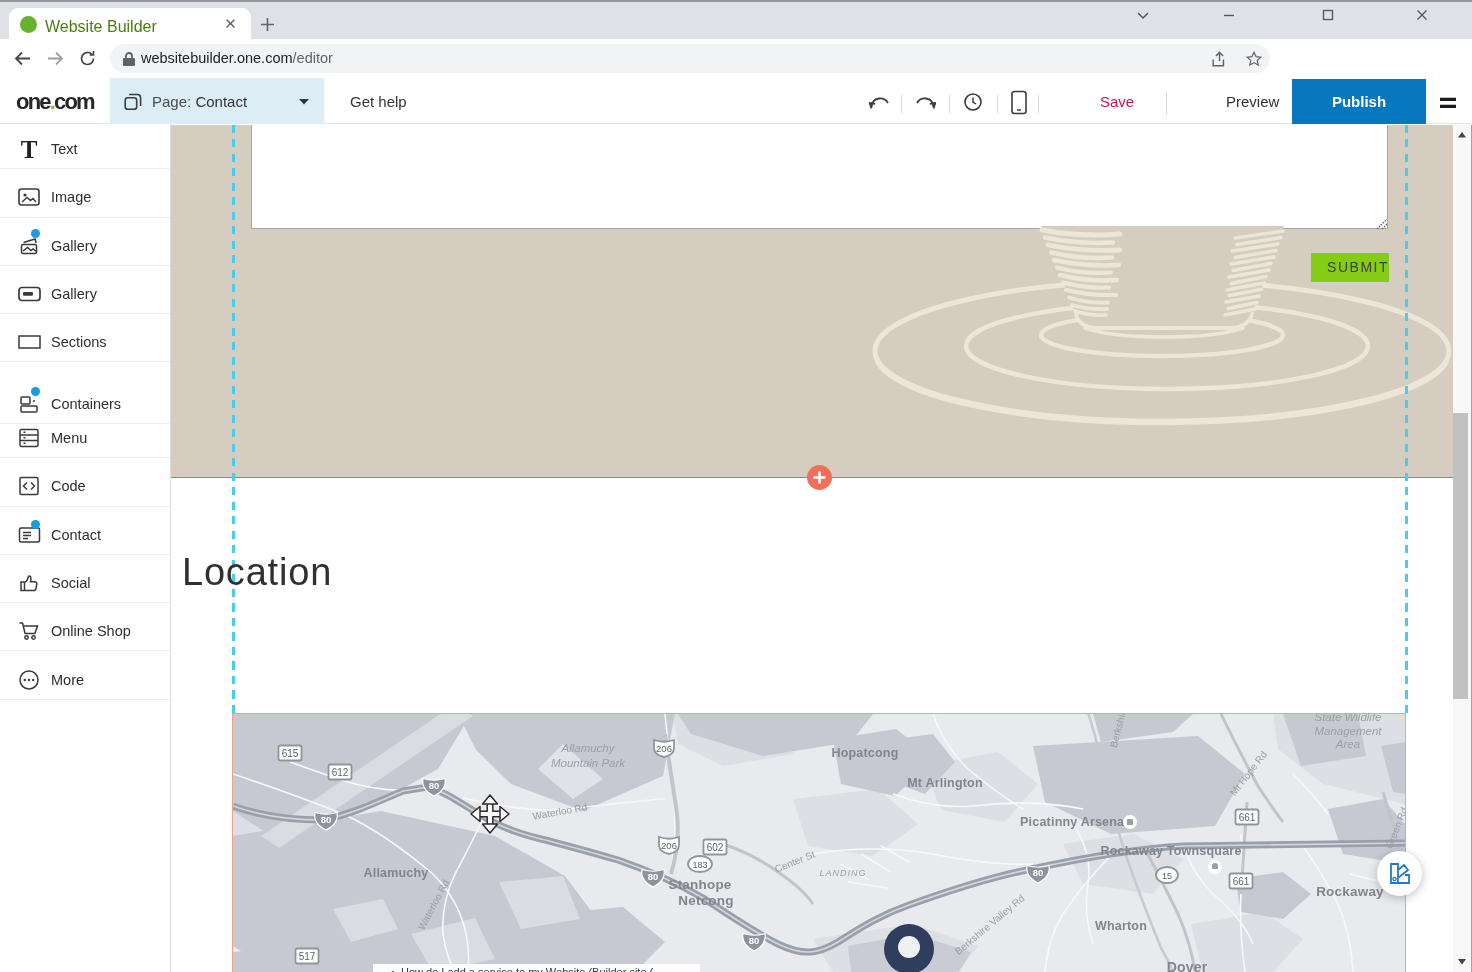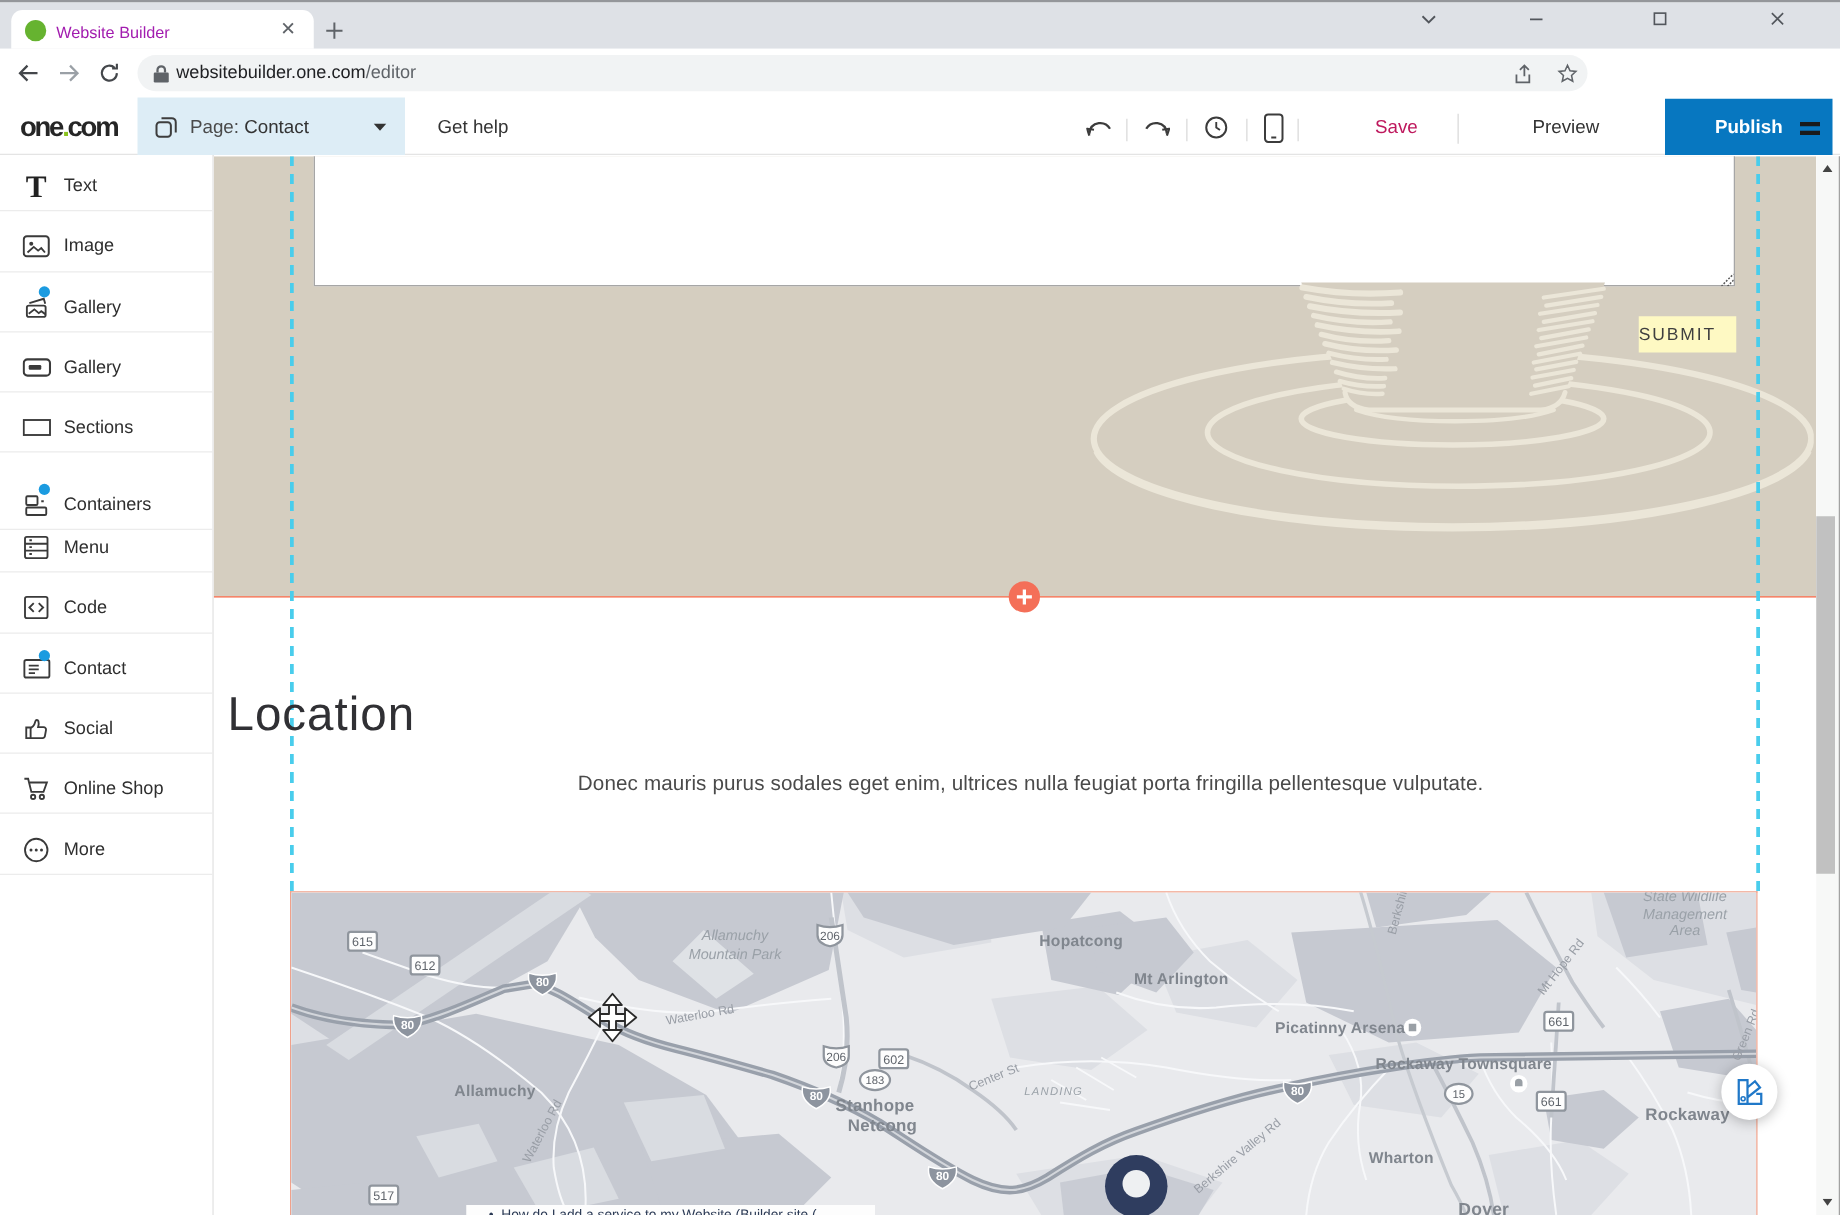--- a/index.html
+++ b/index.html
@@ -5,55 +5,55 @@
   * { margin:0; padding:0; box-sizing:border-box; }
   html,body { width:1472px; height:972px; overflow:hidden; font-family:"Liberation Sans", sans-serif; }
   body { position:relative; background:#fff; }
   .abs { position:absolute; }
 
   
   #topstrip { left:0; top:0; width:1472px; height:2px; background:#94969a; }
   #tabbar { left:0; top:2px; width:1472px; height:37px; background:#dee1e6; }
   #tab { left:9px; top:8px; width:242px; height:31px; background:#fff; border-radius:9px 9px 0 0; }
   #favicon { left:20px; top:16px; width:17px; height:17px; border-radius:50%; background:#66b330; }
-  #tabtitle { left:45px; top:18px; font-size:13px; color:#a21caf; }
+  #tabtitle { left:45px; top:18px; font-size:16px; color:#4d7c0f; }
   #tabclose { left:222px; top:15px; width:17px; height:17px; color:#5f6368; font-size:15px; line-height:17px; text-align:center; }
   #newtab { left:259px; top:16px; width:17px; height:17px; color:#5f6368; }
   .winbtn { top:8px; color:#52565c; }
   
   #addrrow { left:0; top:39px; width:1472px; height:39px; background:#fff; }
   #urlpill { left:110px; top:44px; width:1160px; height:29px; border-radius:15px; background:#f1f3f4; }
   #urltext { left:141px; top:50px; font-size:14.5px; color:#202124; }
   #urltext .dim { color:#5f6368; }
 
   
   #toolbar { left:0; top:78px; width:1472px; height:46px; background:#fff; border-bottom:1px solid #e4e4e4; }
   #logo { left:16px; top:89px; font-size:22px; font-weight:bold; color:#262626; letter-spacing:-1.8px; }
   #logo .dot { color:#8bc31f; }
   #pagebox { left:110px; top:78px; width:214px; height:46px; background:#ddedf6; }
   #pagebox-label { left:152px; top:93px; font-size:15px; color:#4a4a4a; }
   #pagebox-label b { color:#333; font-weight:normal; }
   #gethelp { left:350px; top:93px; font-size:15px; color:#333; }
   .tsep { top:95px; width:1px; height:18px; background:#d9d9d9; }
   #save { left:1086px; top:93px; font-size:15px; color:#be185d;margin-left:14px; }
   #preview { left:1226px; top:93px; font-size:15px; color:#333; }
-  #publish { left:1292px; top:79px; width:134px; height:45px; background:#0777c0; color:#fff; font-size:15px; font-weight:bold; text-align:center; line-height:45px;margin-left:40px; }
+  #publish { left:1292px; top:79px; width:134px; height:45px; background:#0777c0; color:#fff; font-size:15px; font-weight:bold; text-align:center; line-height:45px; }
 
   
   #sidebar { left:0; top:124px; width:171px; height:848px; background:#fff; border-right:1px solid #dedede; }
   .sbitem { position:absolute; left:0; width:170px; height:49px; border-bottom:1px solid #ececec; }
   .sbitem .lbl { position:absolute; left:51px; top:20px; font-size:14.5px; color:#2e2e2e; }
   .sbitem svg { position:absolute; left:18px; top:17px; }
   .bluedot { position:absolute; width:9px; height:9px; border-radius:50%; background:#1b9be0; }
 
   
   #canvas { left:171px; top:125px; width:1282px; height:847px; background:#fff; overflow:hidden; }
   #beige { left:0; top:0; width:1282px; height:352px; background:#d5cec0; }
   #textarea { left:80px; top:-20px; width:1137px; height:124px; background:#fff; border:1px solid #a6a6a6; }
-  #submitbtn { left:1140px; top:128px; width:78px; height:29px; background:#fef9c3; color:#3f3f3f; font-size:14px; letter-spacing:1.5px; text-align:left; line-height:29px; }
+  #submitbtn { left:1140px; top:128px; width:78px; height:29px; background:#84cc16; color:#3f3f3f; font-size:14px; letter-spacing:1.5px; text-align:right; line-height:29px; }
   .guide { position:absolute; top:0; width:3px; height:589px; background-image:repeating-linear-gradient(180deg,#49cdec 0 8px,transparent 8px 14.5px); }
   #orangeline { left:0; top:352px; width:1282px; height:1px; background:#f4613f; }
   #plusbtn { left:636px; top:340px; width:25px; height:25px; border-radius:50%; background:#f46f58; }
   #lochead { left:11px; top:426px; width:1285px; text-align:left; font-size:38px; color:#303034; letter-spacing:0.8px; }
   #locpara { left:11px; top:493px; width:1285px; text-align:center; font-size:16.5px; color:#4a4a4a; letter-spacing:0.1px; }
   #mapwrap { left:61px; top:588px; width:1174px; height:259px; border:1px solid #f0a18b; border-bottom:none; }
 
   
   #statusbar { left:202px; top:839px; width:327px; height:8px; background:#fdfdfd; overflow:hidden; }
   #statusbar span { position:absolute; left:18px; top:2px; font-size:11px; color:#2b3a55; text-decoration:underline; }
@@ -303,21 +303,20 @@
       </g>
     </svg>
     <div class="abs" id="submitbtn">SUBMIT</div>
     <div class="abs" id="orangeline"></div>
     <div class="abs guide" style="left:61px"></div>
     <div class="abs guide" style="left:1234px"></div>
     <div class="abs" id="plusbtn"><svg width="25" height="25" viewBox="0 0 25 25">
         <path d="M12.5 6.5v12M6.5 12.5h12" stroke="#fff" stroke-width="2.6"></path>
       </svg></div>
     <div class="abs" id="lochead">Location</div>
-    <div class="abs" id="locpara">Donec mauris purus sodales eget enim, ultrices nulla feugiat porta fringilla pellentesque vulputate.</div>
     <div class="abs" id="mapwrap">
     <svg width="1172" height="258" viewBox="0 0 1172 258" font-family="Liberation Sans, sans-serif">
       <rect x="0" y="0" width="1172" height="258" fill="#e9eaed"></rect>
 
       <g fill="#dddfe4">
         <path d="M440,0 L560,0 L560,40 L490,52 L445,30 Z"></path>
         <path d="M560,85 L645,75 L685,110 L640,142 L575,132 Z"></path>
         <path d="M690,52 L765,38 L805,70 L772,108 L708,96 Z"></path>
         <path d="M1040,0 L1172,0 L1172,90 L1090,70 L1045,35 Z"></path>
         <path d="M830,130 L900,120 L950,145 L920,180 L850,170 Z"></path>

